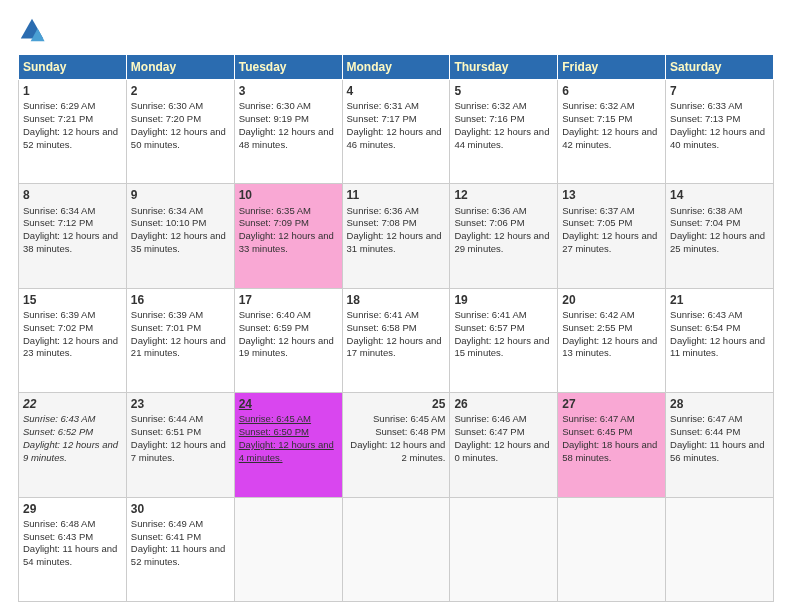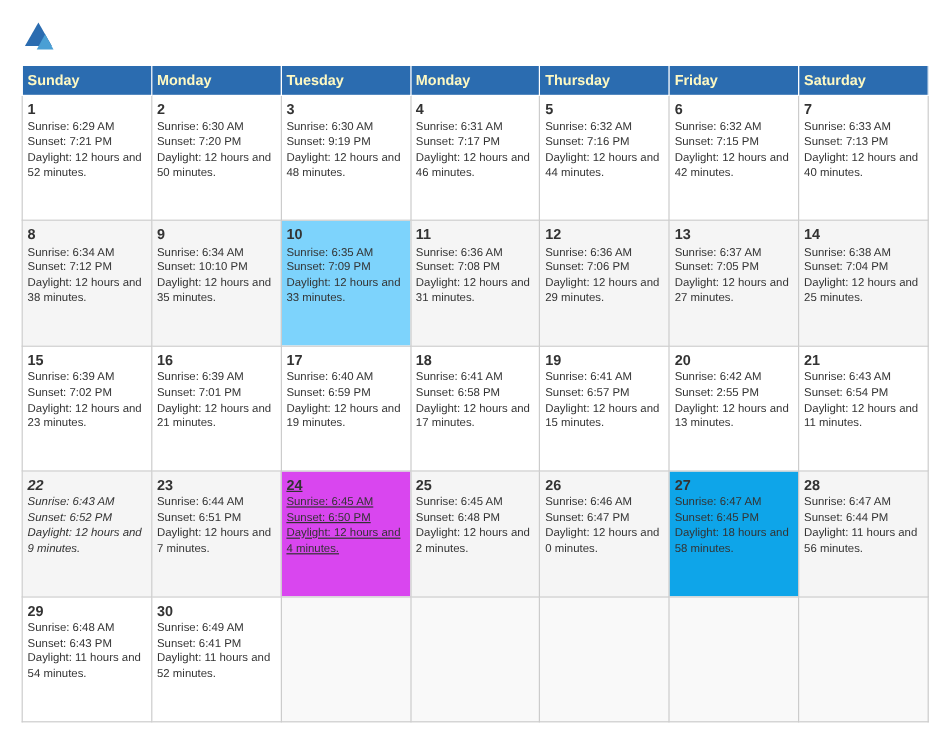--- a/index.html
+++ b/index.html
@@ -134,42 +134,42 @@
           <td><span class="day-num">2</span><span>Sunrise: 6:30 AM</span><br><span>Sunset: 7:20 PM</span><br><span>Daylight: 12 hours and 50 minutes.</span></td>
           <td><span class="day-num">3</span><span>Sunrise: 6:30 AM</span><br><span>Sunset: 9:19 PM</span><br><span>Daylight: 12 hours and 48 minutes.</span></td>
           <td><span class="day-num">4</span><span>Sunrise: 6:31 AM</span><br><span>Sunset: 7:17 PM</span><br><span>Daylight: 12 hours and 46 minutes.</span></td>
           <td><span class="day-num">5</span><span>Sunrise: 6:32 AM</span><br><span>Sunset: 7:16 PM</span><br><span>Daylight: 12 hours and 44 minutes.</span></td>
           <td><span class="day-num">6</span><span>Sunrise: 6:32 AM</span><br><span>Sunset: 7:15 PM</span><br><span>Daylight: 12 hours and 42 minutes.</span></td>
           <td><span class="day-num">7</span><span>Sunrise: 6:33 AM</span><br><span>Sunset: 7:13 PM</span><br><span>Daylight: 12 hours and 40 minutes.</span></td>
         </tr>
         <tr>
           <td style="background: rgb(245, 245, 245);"><span class="day-num">8</span><span>Sunrise: 6:34 AM</span><br><span>Sunset: 7:12 PM</span><br><span>Daylight: 12 hours and 38 minutes.</span></td>
           <td style="background: rgb(245, 245, 245);"><span class="day-num">9</span><span>Sunrise: 6:34 AM</span><br><span>Sunset: 10:10 PM</span><br><span>Daylight: 12 hours and 35 minutes.</span></td>
-          <td style="background: #7dd3fc;"><span class="day-num">10</span><span>Sunrise: 6:35 AM</span><br><span>Sunset: 7:09 PM</span><br><span>Daylight: 12 hours and 33 minutes.</span></td>
+          <td style="background: #f9a8d4;"><span class="day-num">10</span><span>Sunrise: 6:35 AM</span><br><span>Sunset: 7:09 PM</span><br><span>Daylight: 12 hours and 33 minutes.</span></td>
           <td style="background: rgb(245, 245, 245);"><span class="day-num">11</span><span>Sunrise: 6:36 AM</span><br><span>Sunset: 7:08 PM</span><br><span>Daylight: 12 hours and 31 minutes.</span></td>
           <td style="background: rgb(245, 245, 245); margin-top: 44px;"><span class="day-num">12</span><span>Sunrise: 6:36 AM</span><br><span>Sunset: 7:06 PM</span><br><span>Daylight: 12 hours and 29 minutes.</span></td>
           <td style="background: rgb(245, 245, 245); margin-top: 20px;"><span class="day-num">13</span><span>Sunrise: 6:37 AM</span><br><span>Sunset: 7:05 PM</span><br><span>Daylight: 12 hours and 27 minutes.</span></td>
           <td style="background: rgb(245, 245, 245);"><span class="day-num">14</span><span>Sunrise: 6:38 AM</span><br><span>Sunset: 7:04 PM</span><br><span>Daylight: 12 hours and 25 minutes.</span></td>
         </tr>
         <tr>
           <td><span class="day-num">15</span><span>Sunrise: 6:39 AM</span><br><span>Sunset: 7:02 PM</span><br><span>Daylight: 12 hours and 23 minutes.</span></td>
           <td><span class="day-num">16</span><span>Sunrise: 6:39 AM</span><br><span>Sunset: 7:01 PM</span><br><span>Daylight: 12 hours and 21 minutes.</span></td>
           <td><span class="day-num">17</span><span>Sunrise: 6:40 AM</span><br><span>Sunset: 6:59 PM</span><br><span>Daylight: 12 hours and 19 minutes.</span></td>
           <td><span class="day-num">18</span><span>Sunrise: 6:41 AM</span><br><span>Sunset: 6:58 PM</span><br><span>Daylight: 12 hours and 17 minutes.</span></td>
           <td><span class="day-num">19</span><span>Sunrise: 6:41 AM</span><br><span>Sunset: 6:57 PM</span><br><span>Daylight: 12 hours and 15 minutes.</span></td>
           <td><span class="day-num">20</span><span>Sunrise: 6:42 AM</span><br><span>Sunset: 2:55 PM</span><br><span>Daylight: 12 hours and 13 minutes.</span></td>
           <td><span class="day-num">21</span><span>Sunrise: 6:43 AM</span><br><span>Sunset: 6:54 PM</span><br><span>Daylight: 12 hours and 11 minutes.</span></td>
         </tr>
         <tr>
           <td style="background: rgb(245, 245, 245); font-style: italic;"><span class="day-num">22</span><span>Sunrise: 6:43 AM</span><br><span>Sunset: 6:52 PM</span><br><span>Daylight: 12 hours and 9 minutes.</span></td>
           <td style="background: rgb(245, 245, 245);"><span class="day-num">23</span><span>Sunrise: 6:44 AM</span><br><span>Sunset: 6:51 PM</span><br><span>Daylight: 12 hours and 7 minutes.</span></td>
           <td style="background: #d946ef; text-decoration: underline;"><span class="day-num">24</span><span>Sunrise: 6:45 AM</span><br><span>Sunset: 6:50 PM</span><br><span>Daylight: 12 hours and 4 minutes.</span></td>
-          <td style="background: rgb(245, 245, 245);"><span class="day-num">25</span><span>Sunrise: 6:45 AM</span><br><span>Sunset: 6:48 PM</span><br><span>Daylight: 12 hours and 2 minutes.</span></td>
+          <td style="background: rgb(245, 245, 245); text-align: right;"><span class="day-num">25</span><span>Sunrise: 6:45 AM</span><br><span>Sunset: 6:48 PM</span><br><span>Daylight: 12 hours and 2 minutes.</span></td>
           <td style="background: rgb(245, 245, 245); margin-left: 47px;"><span class="day-num">26</span><span>Sunrise: 6:46 AM</span><br><span>Sunset: 6:47 PM</span><br><span>Daylight: 12 hours and 0 minutes.</span></td>
-          <td style="background: #0ea5e9;"><span class="day-num">27</span><span>Sunrise: 6:47 AM</span><br><span>Sunset: 6:45 PM</span><br><span>Daylight: 18 hours and 58 minutes.</span></td>
+          <td style="background: #f9a8d4;"><span class="day-num">27</span><span>Sunrise: 6:47 AM</span><br><span>Sunset: 6:45 PM</span><br><span>Daylight: 18 hours and 58 minutes.</span></td>
           <td style="background: rgb(245, 245, 245);"><span class="day-num">28</span><span>Sunrise: 6:47 AM</span><br><span>Sunset: 6:44 PM</span><br><span>Daylight: 11 hours and 56 minutes.</span></td>
         </tr>
         <tr>
           <td><span class="day-num">29</span><span>Sunrise: 6:48 AM</span><br><span>Sunset: 6:43 PM</span><br><span>Daylight: 11 hours and 54 minutes.</span></td>
           <td><span class="day-num">30</span><span>Sunrise: 6:49 AM</span><br><span>Sunset: 6:41 PM</span><br><span>Daylight: 11 hours and 52 minutes.</span></td>
           <td class="empty" style="background: rgb(249, 249, 249);"></td>
           <td class="empty" style="background: rgb(249, 249, 249);"></td>
           <td class="empty" style="background: rgb(249, 249, 249);"></td>
           <td class="empty" style="background: rgb(249, 249, 249);"></td>
           <td class="empty" style="background: rgb(249, 249, 249);"></td>

